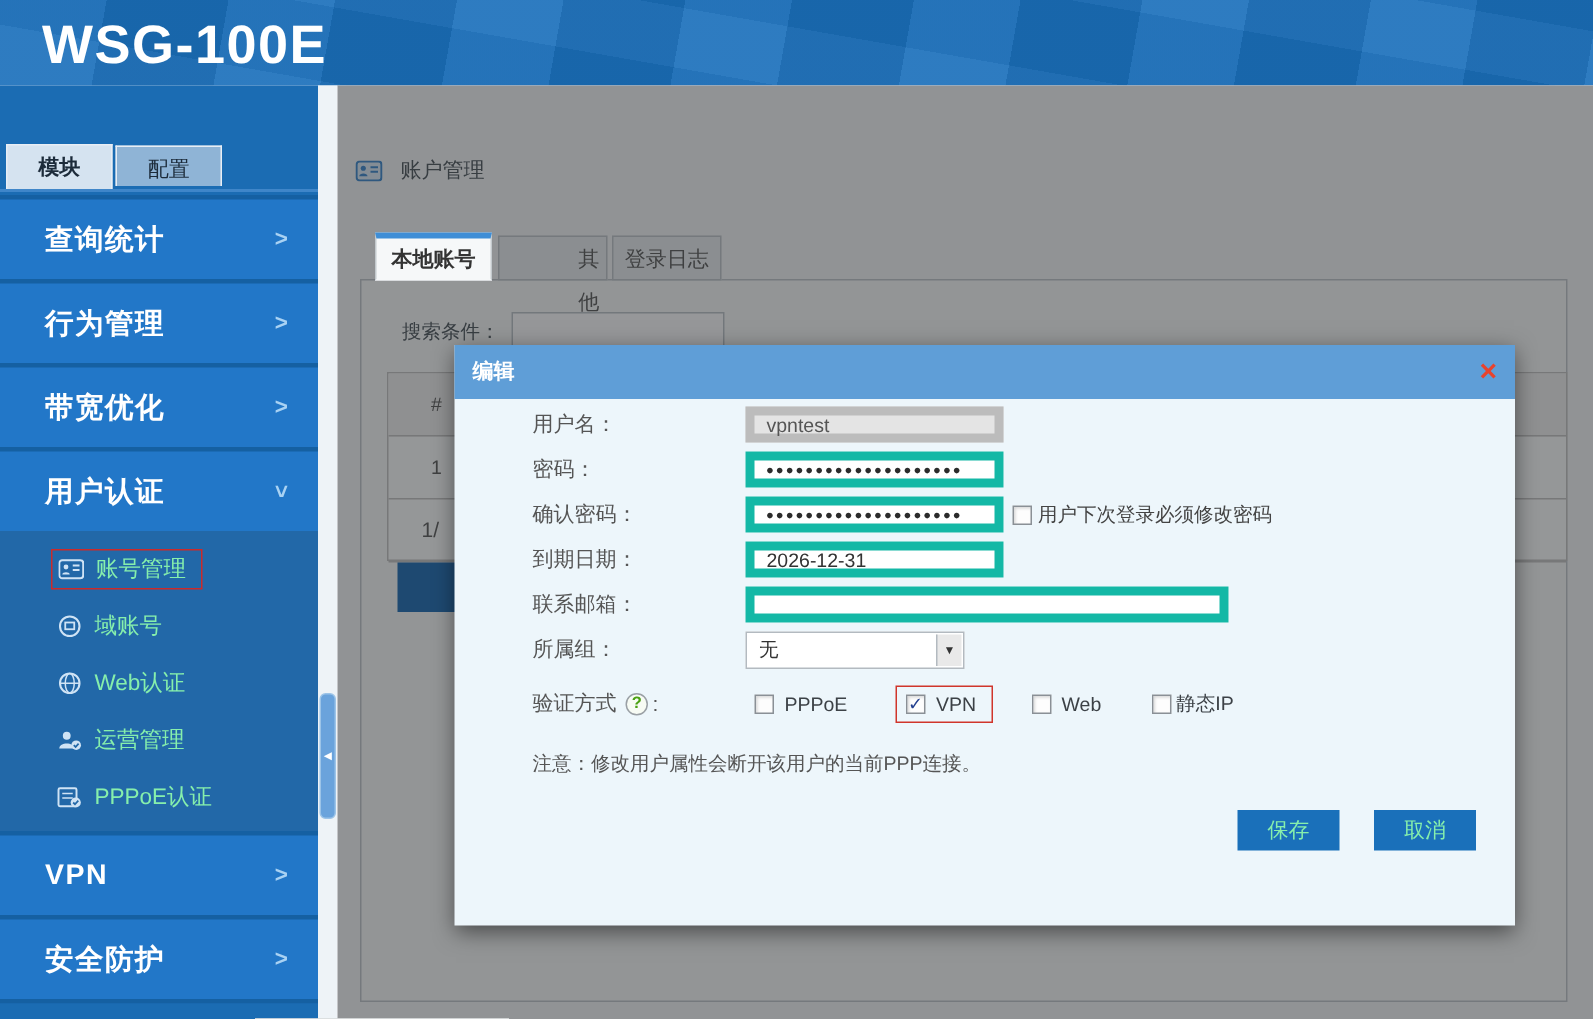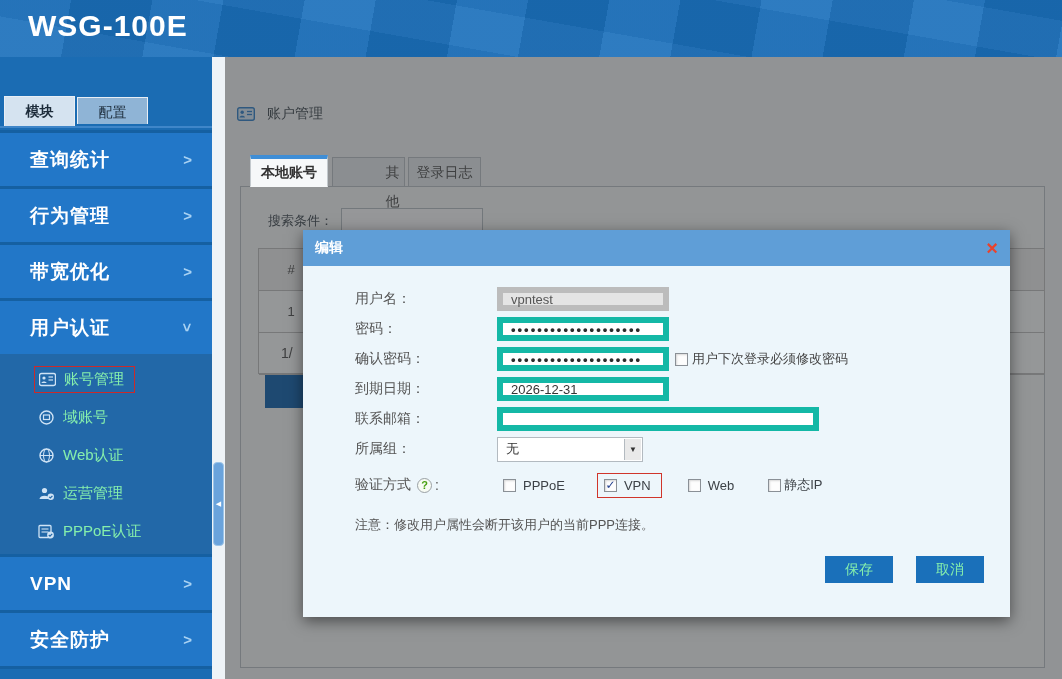--- a/index.html
+++ b/index.html
@@ -7,21 +7,21 @@
   body { font-family:"Liberation Sans","DejaVu Sans",sans-serif; }
   .page { position:relative; width:1062px; height:679px; background:#fff; overflow:hidden; }
 
   
   .header { position:absolute; left:0; top:0; width:1062px; height:57px;
     background:#1a6fbb;
     background-image:
       repeating-linear-gradient(100deg, rgba(255,255,255,0.05) 0 70px, rgba(0,0,0,0.06) 70px 150px),
       repeating-linear-gradient(10deg, rgba(255,255,255,0.04) 0 40px, rgba(0,0,0,0.03) 40px 90px);
   }
-  .header .brand { position:absolute; left:28px; top:9px; color:#fff; font-size:30px; font-weight:bold; letter-spacing:1px; }
+  .header .brand { position:absolute; left:28px; top:9px; color:#fff; font-size:36px; font-weight:bold; letter-spacing:1px; }
 
   
   .sidebar { position:absolute; left:0; top:57px; width:212px; height:622px; background:#1b6cb3; }
   .gutter { position:absolute; left:212px; top:57px; width:13px; height:622px; background:#eef3f7; }
 
   .side-tabs { position:absolute; left:0; top:39px; width:212px; height:30px; }
   .side-tab { position:absolute; top:0; height:29px; width:71px; text-align:center; line-height:28px;
     font-size:14px; color:#1c2b3a; border:1px solid #e8eef5; border-bottom:none; }
   .side-tab.active { left:4px; background:#d5e3f0; font-weight:bold; height:30px; z-index:2; }
   .side-tab.idle { left:77px; background:#8fb4d6; height:27px; top:1px; }
@@ -75,21 +75,21 @@
   .hidden-btn { position:absolute; left:40px; top:318px; width:70px; height:33px; background:#2e76b8; }
 
   .dim { position:absolute; left:0; top:0; width:837px; height:622px; background:rgba(10,12,14,0.42); }
 
   
   .modal { position:absolute; left:303px; top:230px; width:707px; height:387px;
     background:#edf6fb; box-shadow:0 4px 14px rgba(0,0,0,0.5); }
   .modal-header { height:36px; background:#5f9ed7; display:flex; align-items:center; padding:12px 12px; }
   .modal-title { color:#fff; font-size:14px; font-weight:bold; flex:1; }
   .modal-close { color:#e8432d; font-size:20px; font-weight:bold; line-height:18px; cursor:pointer; }
-  .modal-body { padding-top:18px; }
+  .modal-body { padding-top:2px; }
   .mrow { height:30px; display:flex; align-items:center; padding-left:52px; }
   .mlabel { width:142px; font-size:14px; color:#555; display:flex; align-items:center; }
   .inp { height:24px; border:6px solid #14b8a6; background:#fff; font-size:13px; color:#333;
     display:flex; align-items:center; padding:0 8px; }
   .inp.short { width:172px; }
   .inp.long { width:322px; }
   .inp.readonly { background:#e4e4e4; border-color:#bcbcbc; color:#555; }
   .dots { font-size:13px; font-weight:bold; letter-spacing:2px; color:#2b2b2b; overflow:hidden; white-space:nowrap; }
   .chk { width:13px; height:13px; background:#fdfdfd; border:1px solid #8a9096;
     box-shadow:inset 1px 1px 2px rgba(0,0,0,0.15); display:inline-flex; align-items:center; justify-content:center; flex:0 0 auto; }

